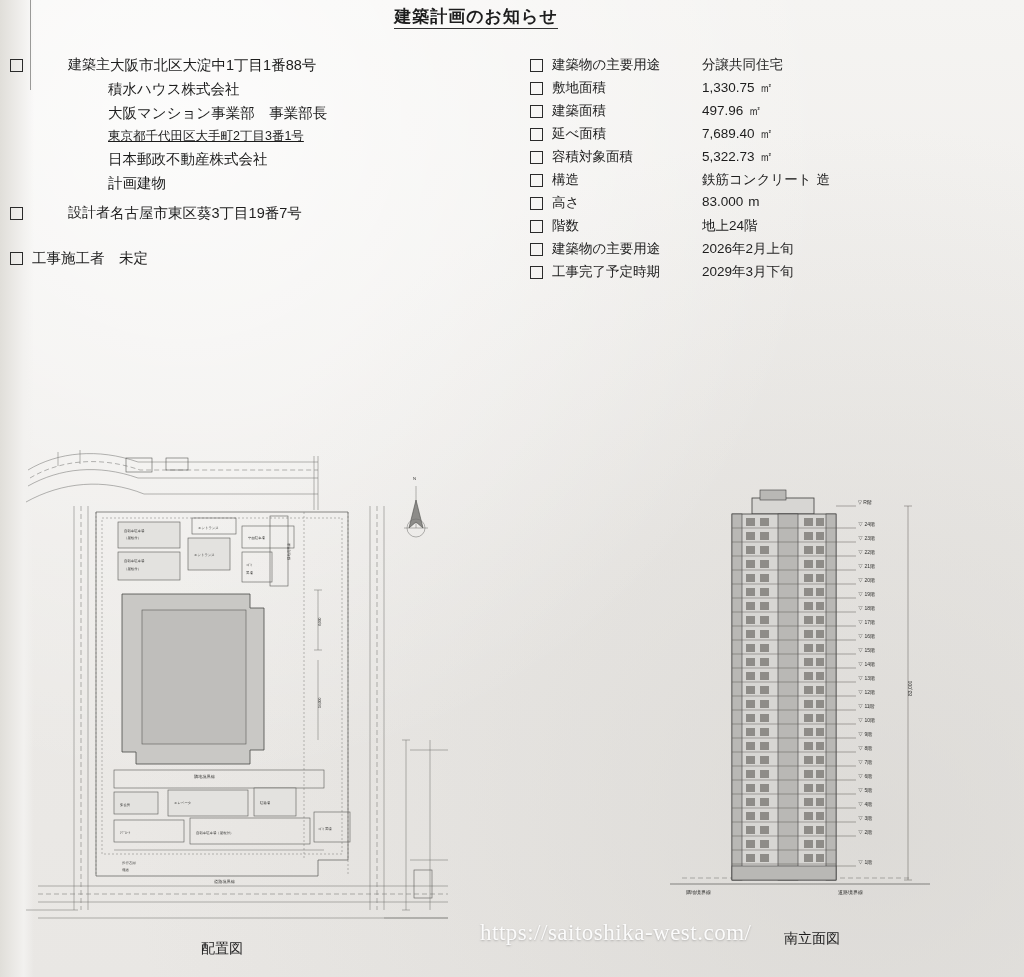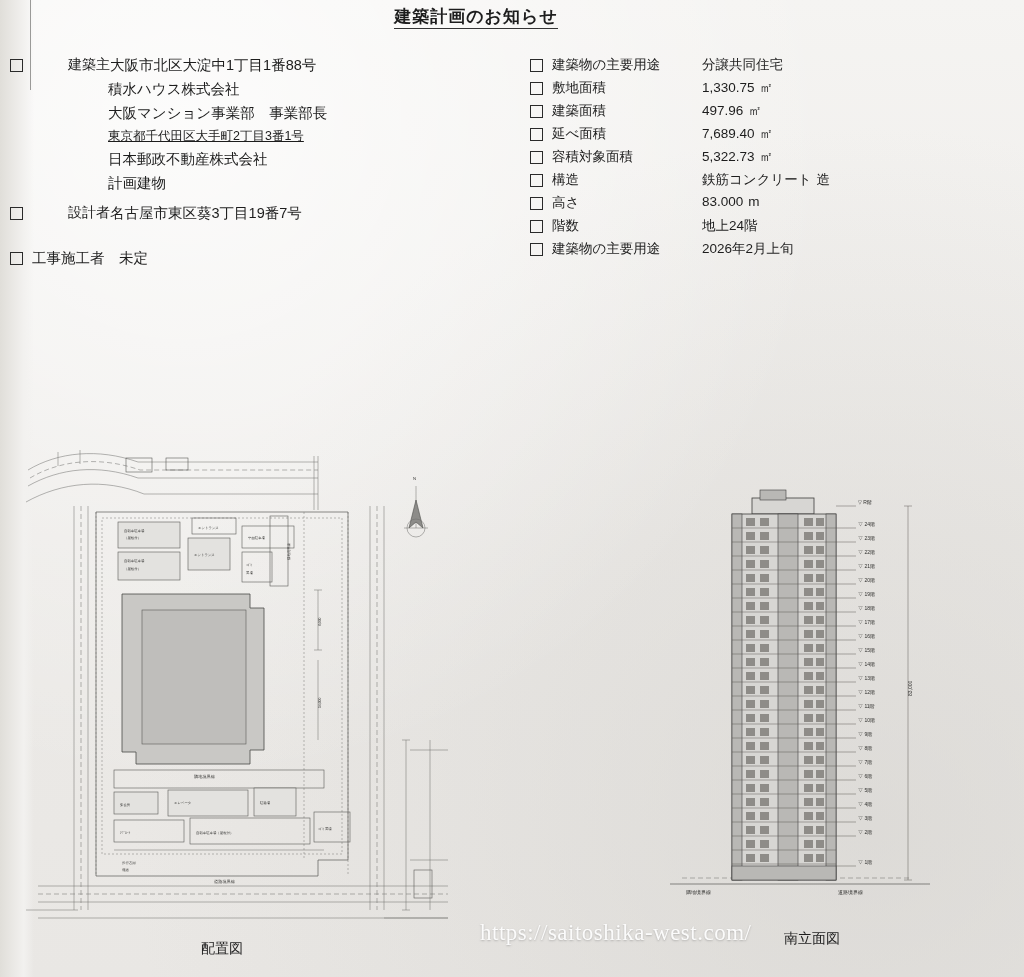--- a/index.html
+++ b/index.html
@@ -201,20 +201,25 @@
     <div class="key">階数</div>
     <div class="val">地上24階</div>
   </div>
 
   <div class="row">
     <div class="cb"></div>
     <div class="key">建築物の主要用途</div>
     <div class="val">2026年2月上旬</div>
   </div>
 
+  <div class="row">
+    <div class="cb"></div>
+    <div class="key">工事完了予定時期</div>
+    <div class="val">2029年3月下旬</div>
+  </div>
 </div>
 
 <div class="site-plan">
 <svg width="470" height="500" viewBox="0 0 470 500">
 
   <path class="ln2" d="M10 30 C 40 12, 80 8, 120 22 L 300 22"></path>
   <path class="ln2" d="M10 46 C 42 28, 80 24, 120 38 L 300 38"></path>
   <path class="lnd" d="M12 38 C 42 20, 82 16, 122 30 L 300 30"></path>
   <path class="ln2" d="M8 62 C 44 42, 86 38, 126 54 L 300 54"></path>
   <path class="ln2" d="M296 16 L 296 70"></path>

